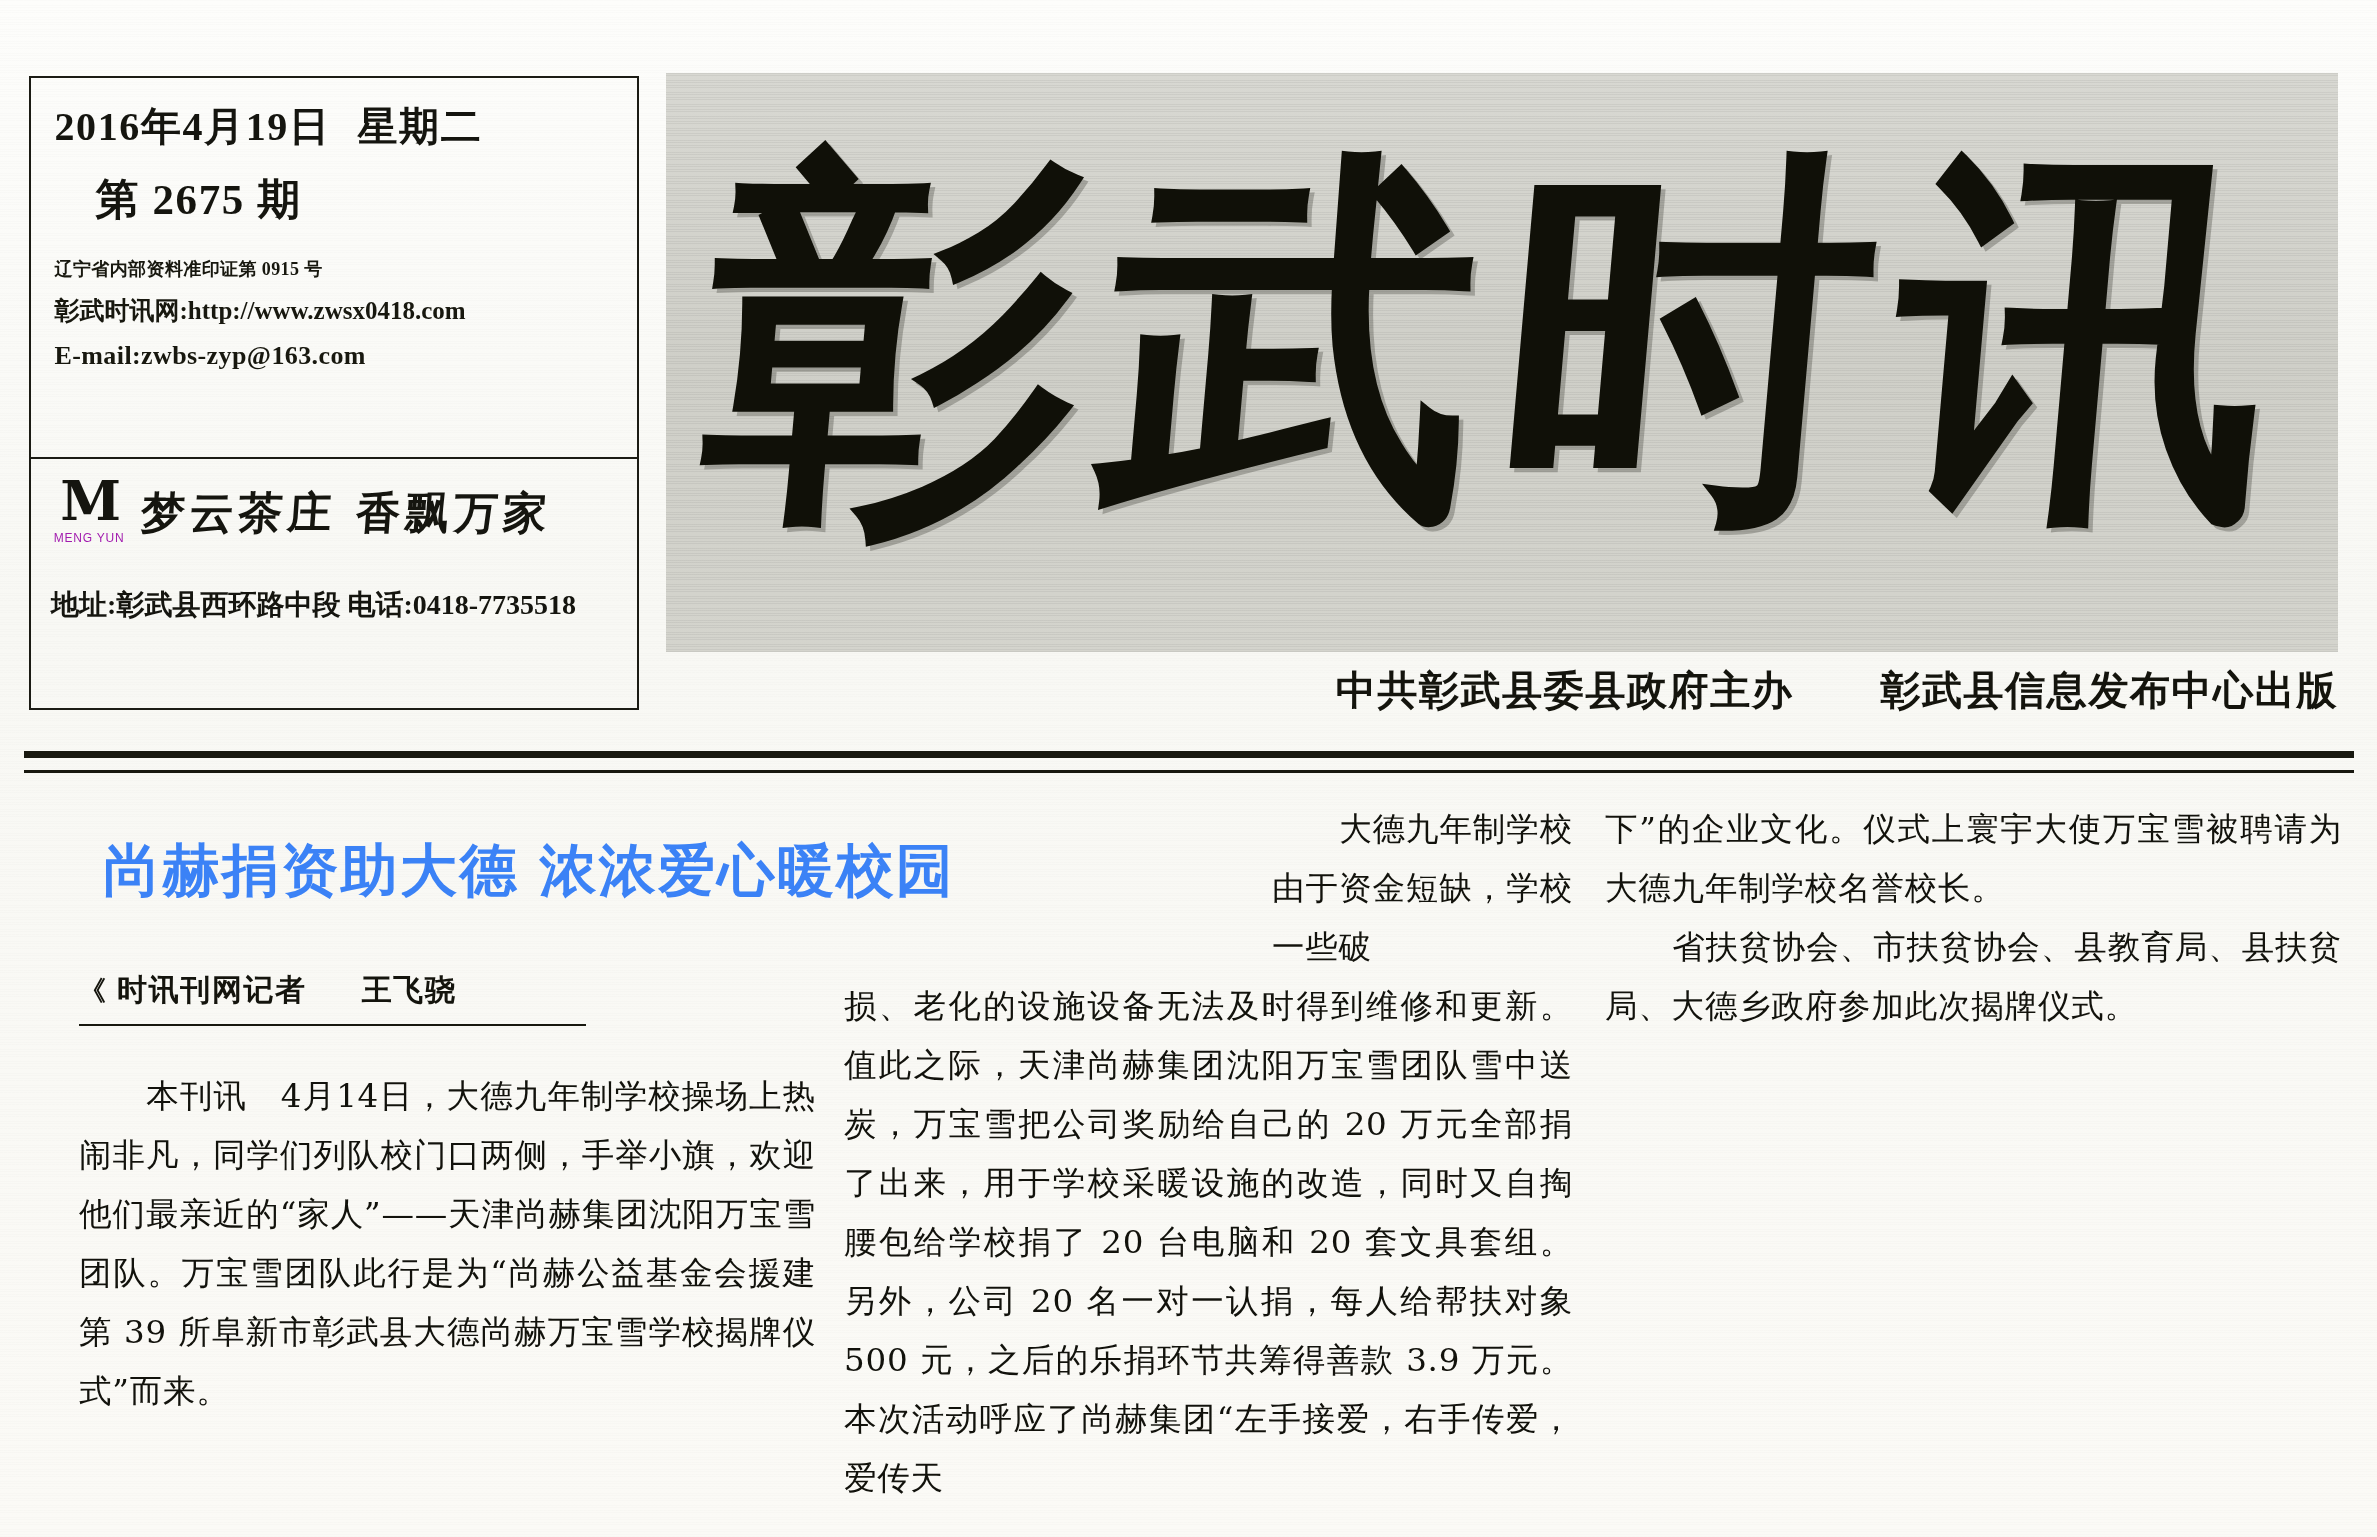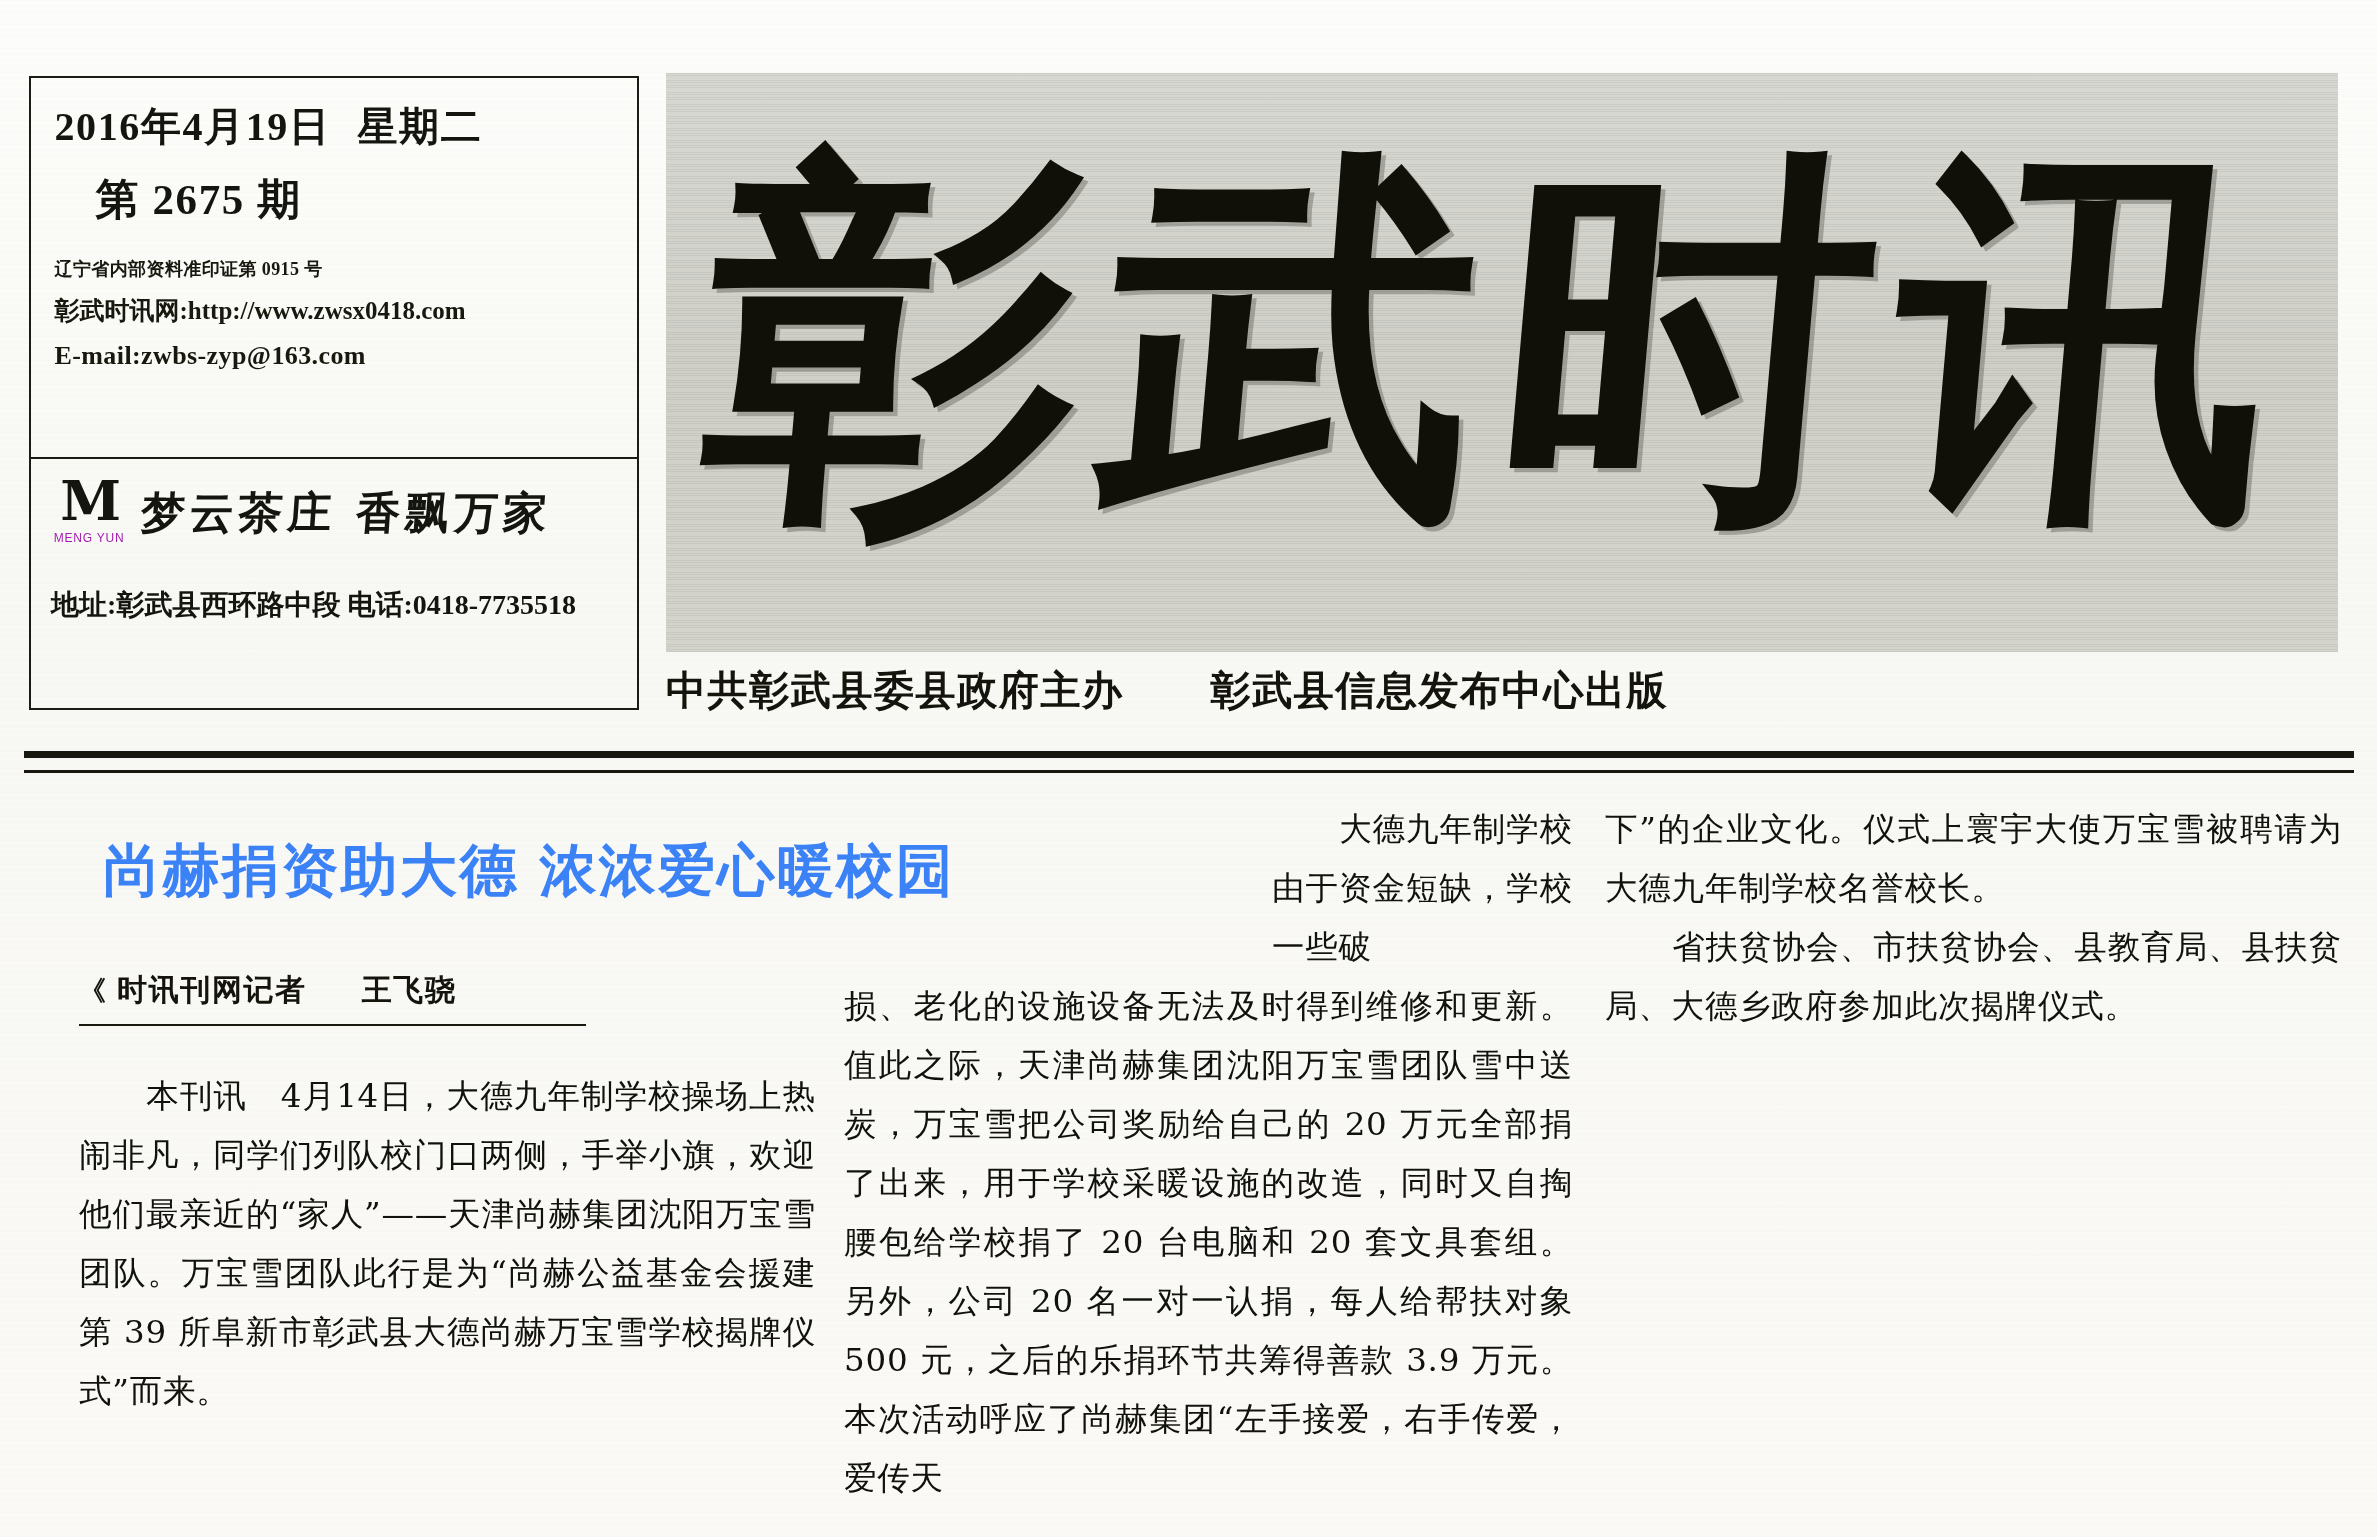--- a/index.html
+++ b/index.html
@@ -178,21 +178,21 @@
     color: #101008;
     white-space: nowrap;
     transform: skewX(-5deg) scaleY(1.04);
     text-shadow: 4.8px 4px 0 rgba(20,20,12,0.25);
   }
   .nameplate-sub {
     position: absolute;
     left: 666px;
     top: 663px;
     width: 1672px;
-    text-align: left;
+    text-align: right;
     font-size: 40px;
     font-weight: bold;
     letter-spacing: 1.6px;
     color: #14140d;
     white-space: nowrap;
   }
   .nameplate-sub .gap { display: inline-block; width: 87px; }
 
   
   .rule-thick {

